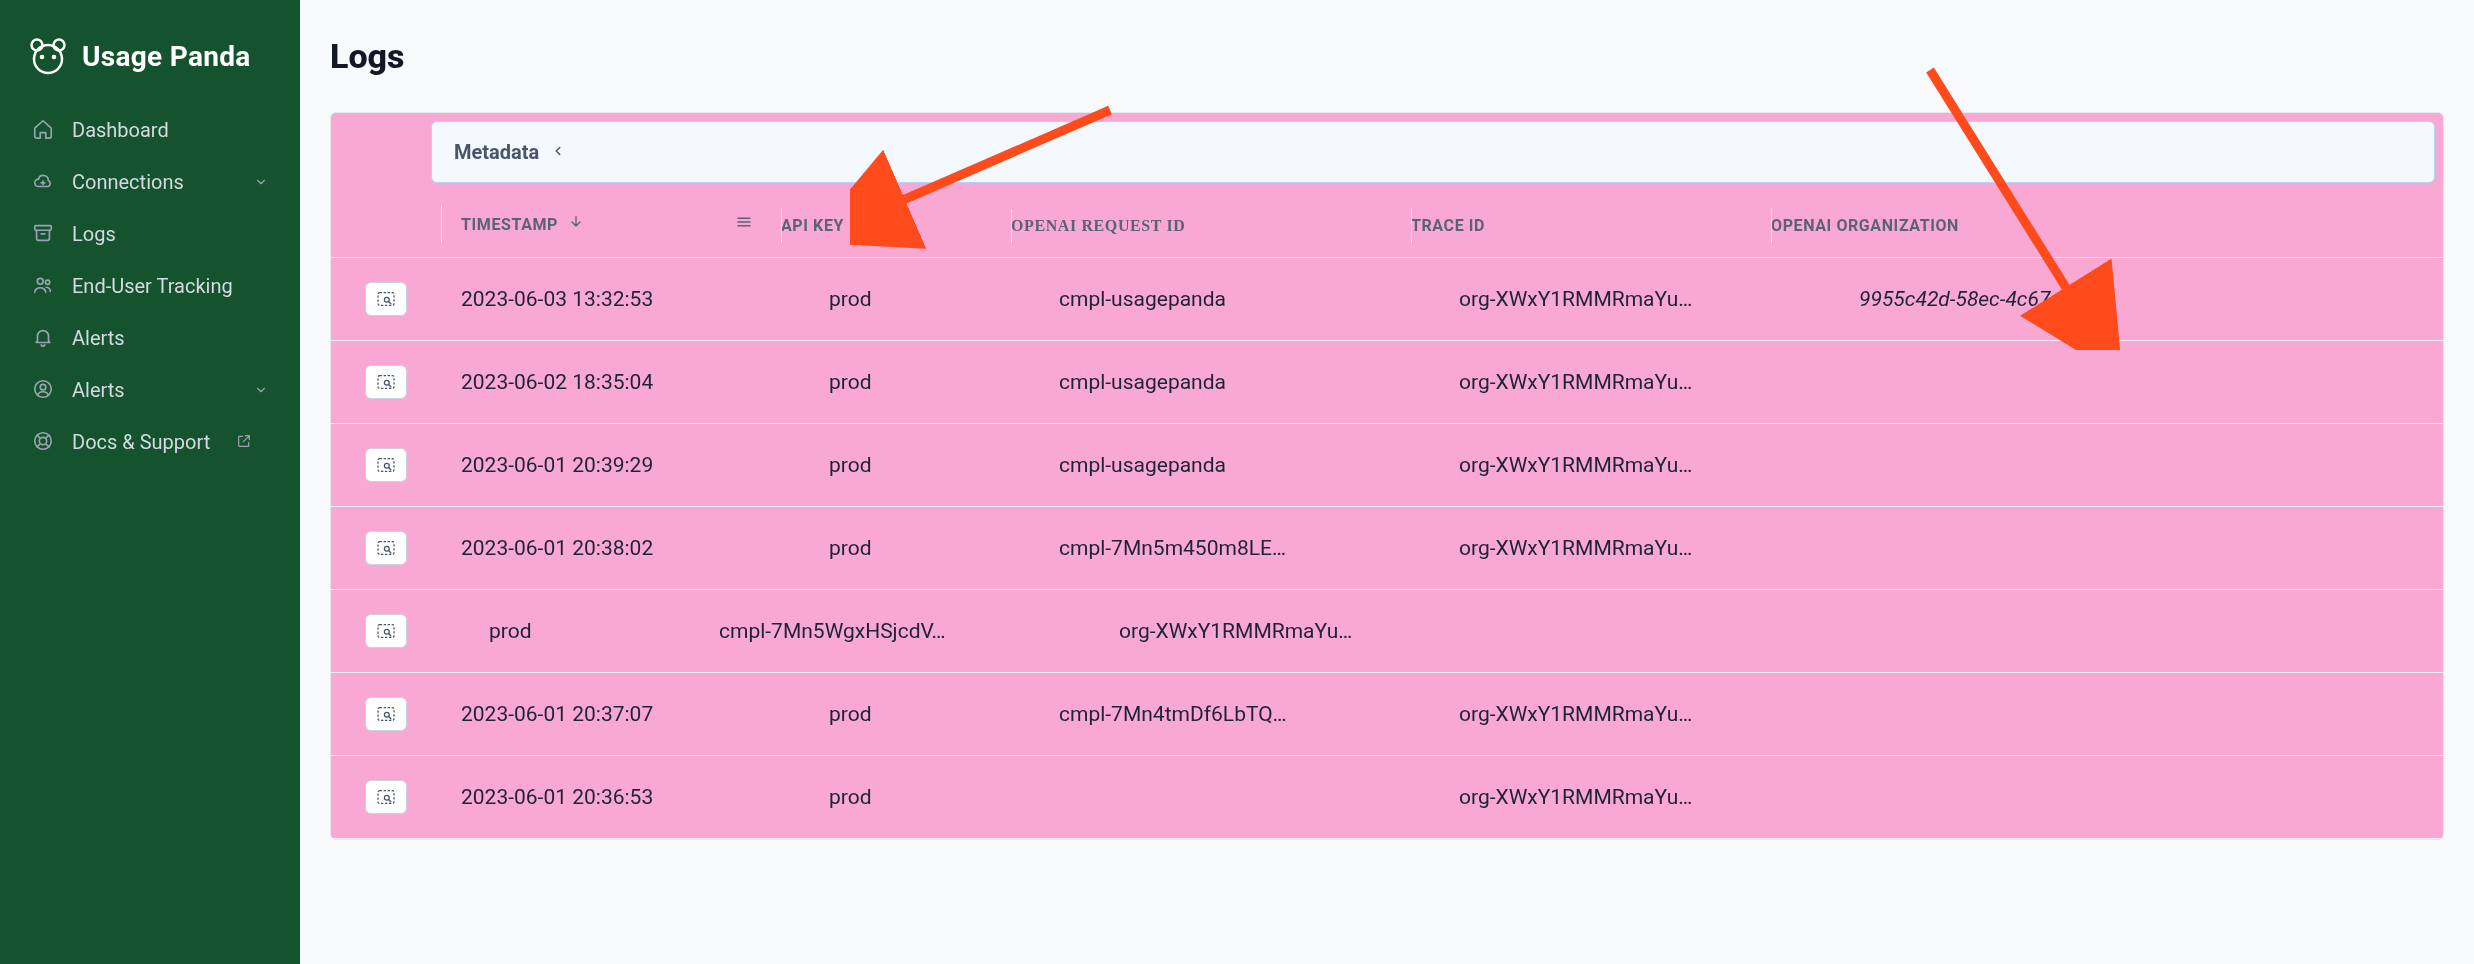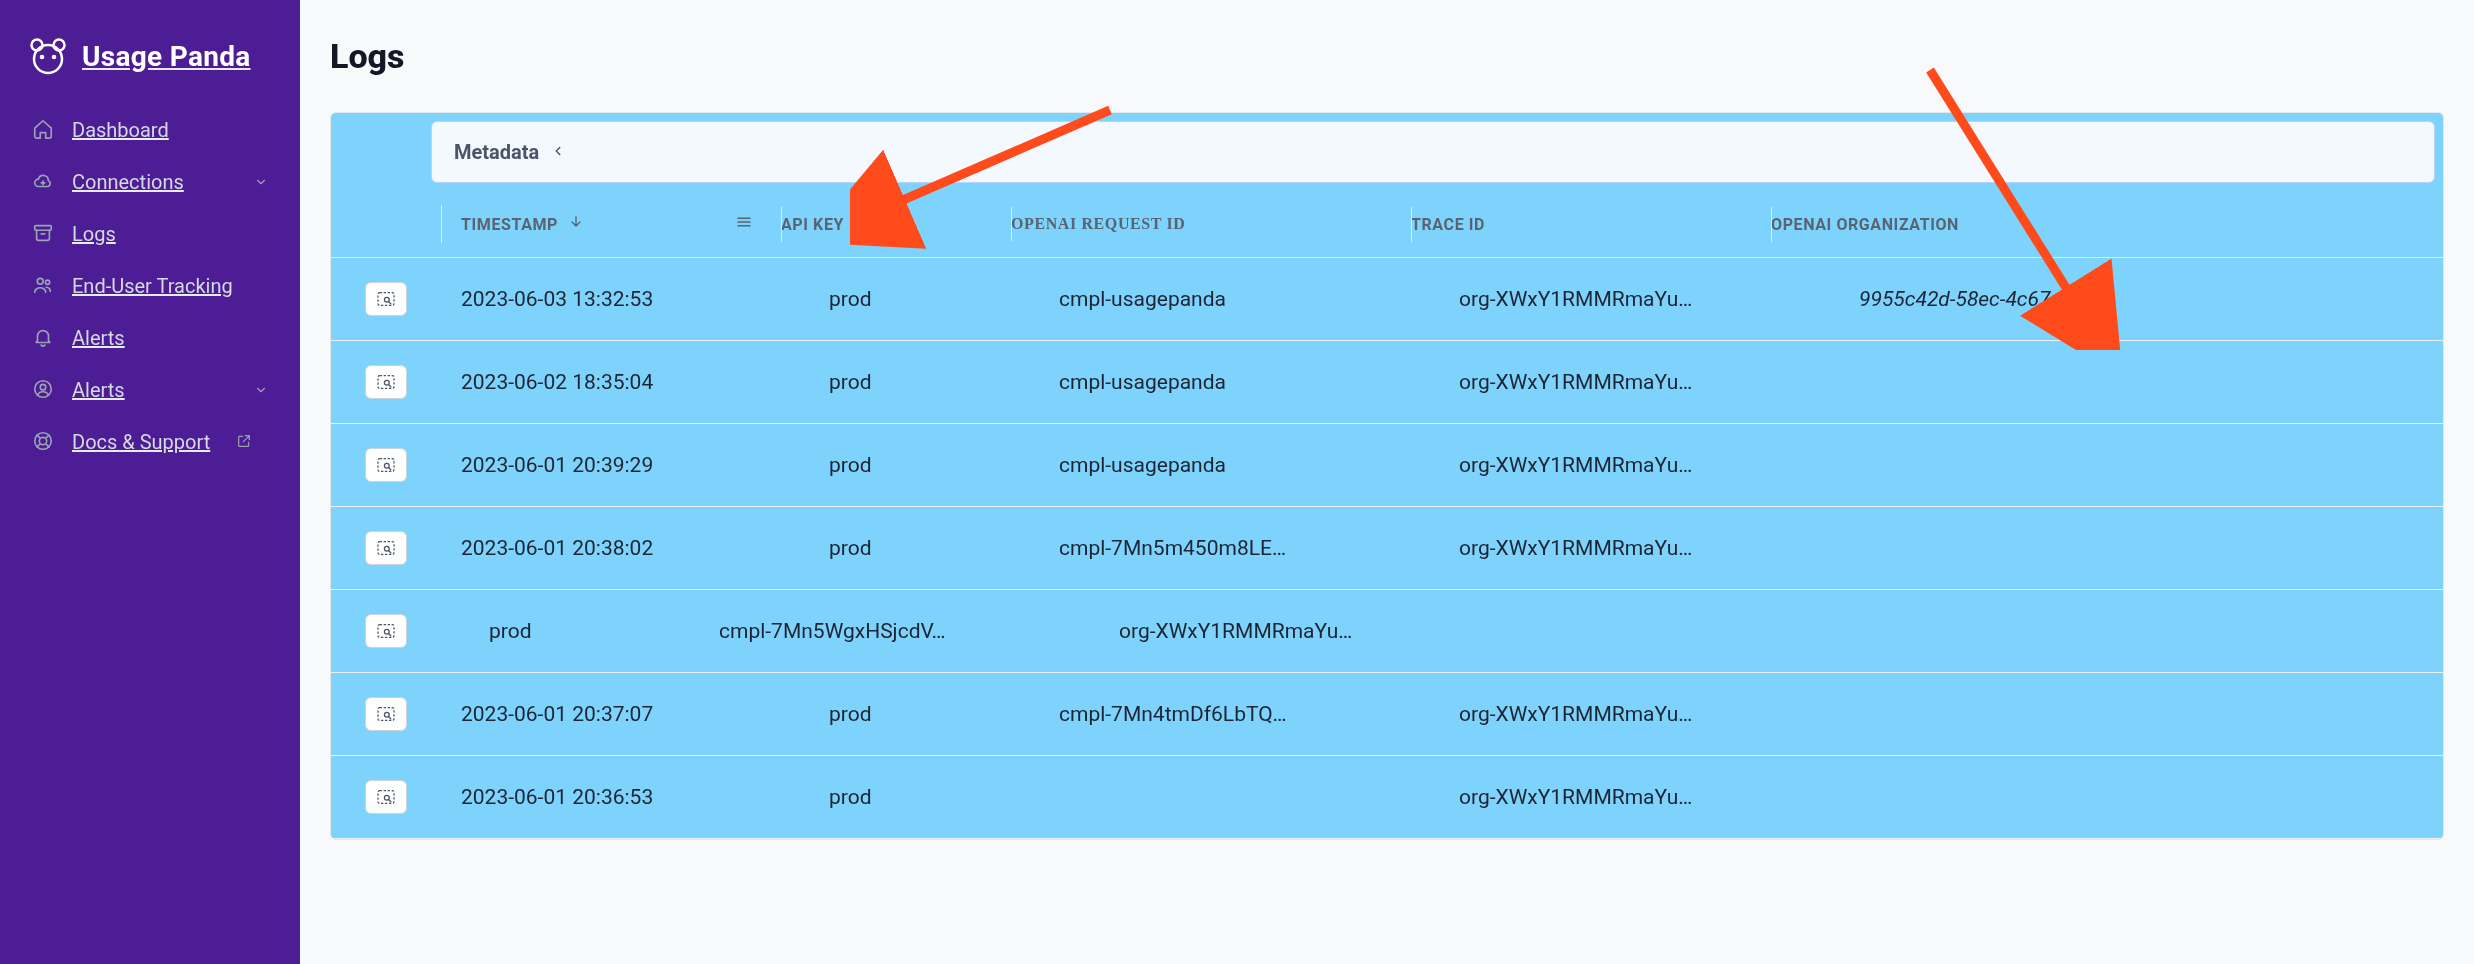--- a/index.html
+++ b/index.html
@@ -1,37 +1,37 @@
 <!DOCTYPE html>
 <html><head>
 <meta charset="utf-8">
 <style>
 * { margin: 0; padding: 0; box-sizing: border-box; }
 body { font-family: -apple-system, BlinkMacSystemFont, "Segoe UI", Roboto, sans-serif; background: #f8f9fb; color: #1a1d29; width: 2474px; height: 964px; overflow: hidden; position: relative; }
 
-.sidebar { position: absolute; left: 0; top: 0; width: 300px; height: 100%; background: #4c1d95; color: #e8eaed; padding: 20px 0; text-decoration: underline; }
+.sidebar { position: absolute; left: 0; top: 0; width: 300px; height: 100%; background: #14532d; color: #e8eaed; padding: 20px 0; }
 .brand { display: flex; align-items: center; gap: 14px; padding: 16px 28px 28px; }
 .brand-logo svg { display: block; }
 .brand-name { font-size: 28px; font-weight: 700; color: #fff; letter-spacing: 0.3px; }
 
 .nav { list-style: none; padding: 0 14px; }
 .nav-item { display: flex; align-items: flex-start; gap: 18px; padding: 14px 18px; border-radius: 8px; font-size: 20px; color: #d5d9e2; cursor: pointer; }
 .nav-icon { width: 22px; height: 22px; display: inline-flex; align-items: center; justify-content: center; color: #9aa3b2; }
 .nav-chevron { margin-left: auto; color: #9aa3b2; }
 .ext-icon { margin-left: 8px; color: #9aa3b2; }
 
 .main { position: absolute; left: 300px; right: 0; top: 0; bottom: 0; padding: 36px 30px 0 30px; }
 .page-title { font-size: 34px; font-weight: 800; color: #141826; margin-bottom: 36px; }
 
-.table-wrap { background: #7dd3fc; border: 1px solid #e3e7ee; border-radius: 6px; }
+.table-wrap { background: #f9a8d4; border: 1px solid #e3e7ee; border-radius: 6px; }
 
 .metadata-bar { margin: 8px; margin-left: 100px; border: 1.5px solid #b3d4ff; background: #f4f9ff; border-radius: 6px; padding: 18px 22px; display: flex; align-items: center; gap: 12px; }
 .metadata-label { font-size: 20px; font-weight: 700; color: #4a5568; }
 
-.thead-row { display: flex; align-items: center; border-bottom: 1px solid #e3e7ee; }
+.thead-row { display: flex; align-items: flex-end; border-bottom: 1px solid #e3e7ee; }
 .th { padding: 22px 0 22px 0; font-size: 16px; font-weight: 700; letter-spacing: 0.6px; color: #5a6372; text-transform: uppercase; position: relative; }
 .th.actions { width: 110px; }
 .th.ts { width: 340px; display: flex; align-items: center; gap: 10px; padding-left: 20px;}
 .th.apikey { width: 230px; }
 .th.reqid { width: 400px; font-family: Liberation Serif, serif; }
 .th.org { width: 400px; }
 .th.trace { width: 360px; }
 .th-sep { position: absolute; left: 0; top: 14px; bottom: 14px; width: 1px; background: #e3e7ee; }
 .th .menu-lines { margin-left: auto; margin-right: 28px; color: #5a6372; }
 

